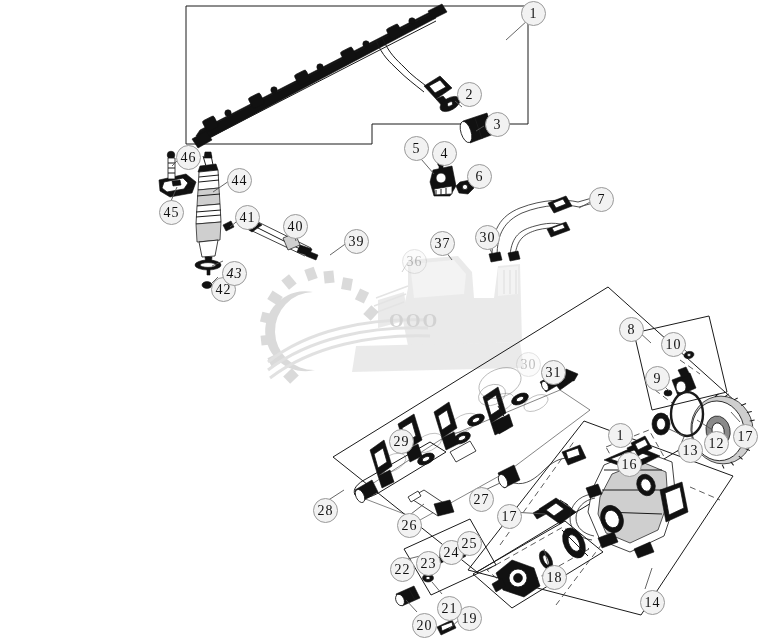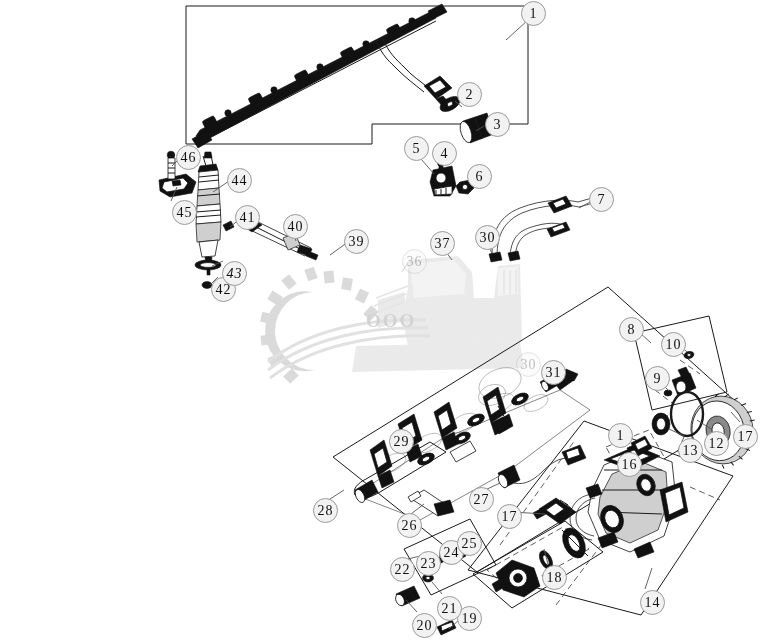--- a/index.html
+++ b/index.html
@@ -16,21 +16,21 @@
     position:absolute;
     left:258px;top:250px;
     width:270px;height:150px;
     pointer-events:none;
     opacity:.62;
   }
   #wm-text{
     position:absolute;left:0;top:0;width:100%;height:100%;
   }
   .wm-ooo{
-    position:absolute;left:108px;top:60px;
+    position:absolute;left:131px;top:60px;
     font-family:"Liberation Serif",serif;
     font-size:19px;font-weight:bold;color:#b8b8b8;
     letter-spacing:2px;
   }
   .wm-main{
     position:absolute;left:52px;top:78px;
     font-family:"Liberation Serif",serif;
     font-size:46px;font-weight:bold;
     color:#b0b0b0;
     letter-spacing:-1px;
@@ -548,17 +548,17 @@
       <div class="callout" style="left: 541px; top: 360px;">31</div>
       <div class="callout faded" style="left: 402px; top: 249px;">36</div>
       <div class="callout" style="left: 430px; top: 231px;">37</div>
       <div class="callout" style="left: 475px; top: 225px;">30</div>
       <div class="callout" style="left: 344px; top: 229px;">39</div>
       <div class="callout" style="left: 283px; top: 214px;">40</div>
       <div class="callout" style="left: 235px; top: 205px;">41</div>
       <div class="callout" style="left: 211px; top: 277px;">42</div>
       <div class="callout" style="left: 222px; top: 261px; font-style: italic;">43</div>
       <div class="callout" style="left: 227px; top: 168px;">44</div>
-      <div class="callout" style="left: 172px; top: 200px;">45</div>
+      <div class="callout" style="left: 159px; top: 200px;">45</div>
       <div class="callout" style="left: 176px; top: 145px;">46</div>
     </div>
 
 </div>
 
 </body></html>

